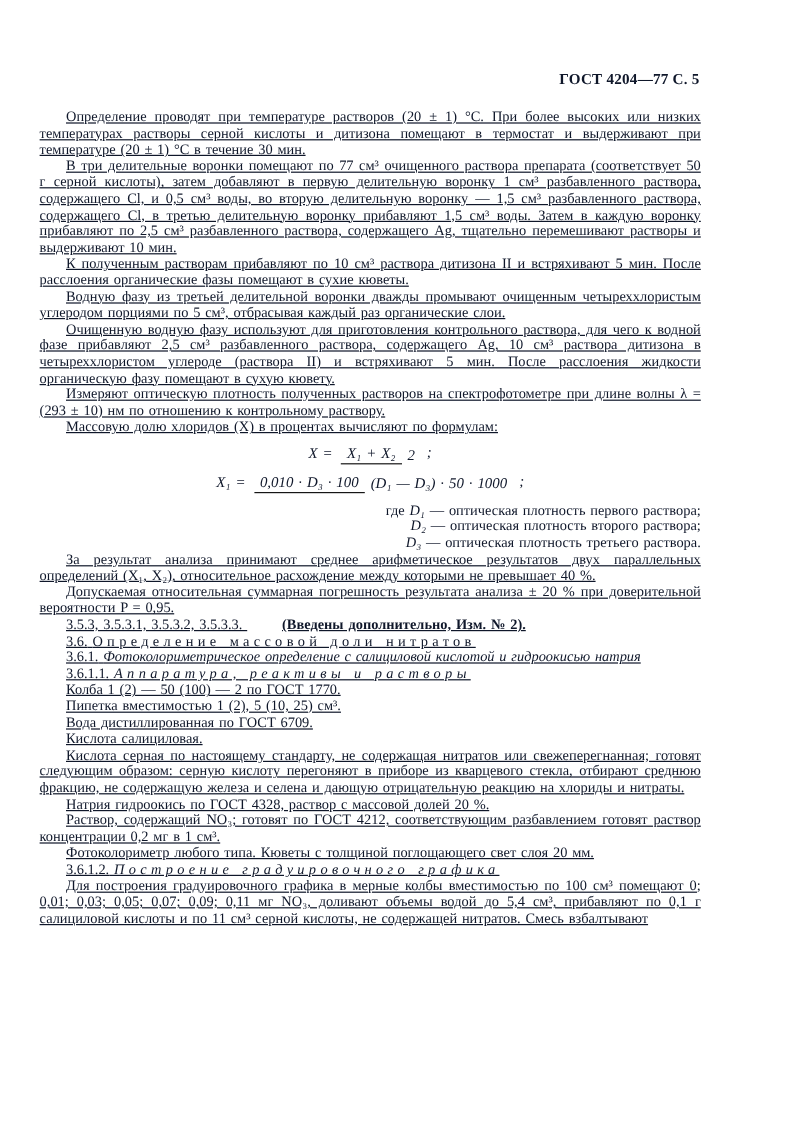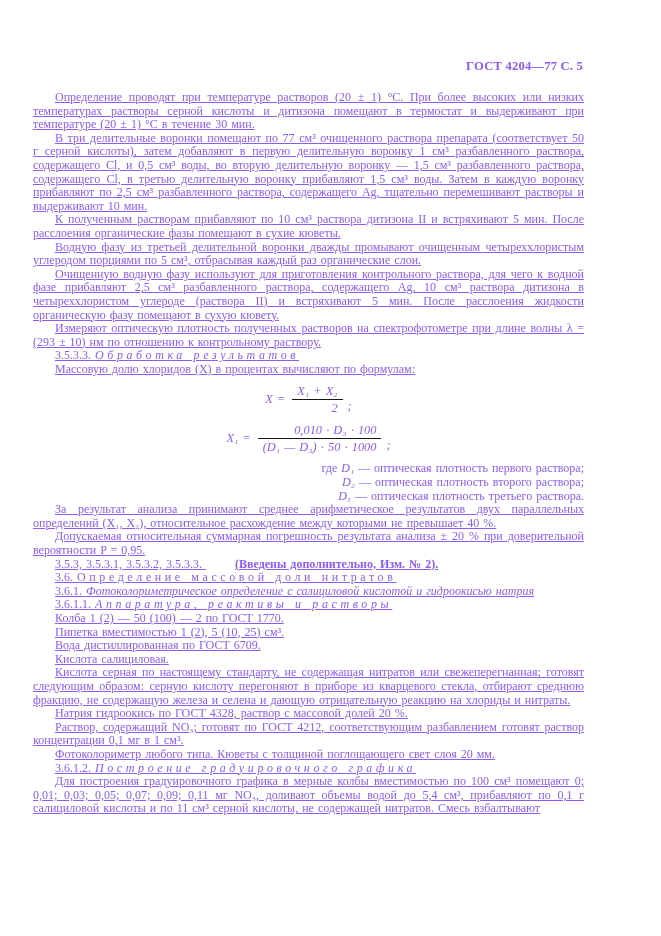--- a/index.html
+++ b/index.html
@@ -3,21 +3,21 @@
 <meta charset="utf-8">
 <style>
   * { box-sizing: border-box; }
   html, body { margin: 0; padding: 0; background: #ffffff; }
   .page {
     position: relative;
     width: 661px;
     height: 936px;
     background: #ffffff;
     font-family: "Liberation Serif", "DejaVu Serif", serif;
-    color: #8b5cf6;
+    color: #0f172a;
     overflow: hidden;
   }
   .header {
     position: absolute;
     top: 59px;
     right: 78px;
     font-weight: 700;
     font-size: 12.6px;
     letter-spacing: 0.2px;
     white-space: nowrap;
@@ -40,21 +40,21 @@
   .formula {
     display: flex;
     justify-content: center;
     align-items: center;
     font-style: italic;
     font-size: 12.4px;
     margin: 8px 0;
     text-indent: 0;
   }
   .formula .lhs { margin-right: 7px; white-space: nowrap; }
-  .frac { display: inline-flex; flex-direction: column; text-align: right; line-height: 14px; }
+  .frac { display: inline-flex; text-align: left; line-height: 14px; }
   .frac .num { padding: 0 5px 1px 5px; border-bottom: 1px solid #161616; }
   .frac .den { padding: 1px 5px 0 5px; }
   .formula .tail { margin-left: 5px; align-self: flex-end; padding-bottom: 2px; }
   
   .def-line { margin: 0; text-indent: 0; text-align: right; }
   .def-line.def-indent { padding-left: 35px; }
 </style>
 </head>
 <body>
 
@@ -64,24 +64,20 @@
 
   <div class="doc-body">
 
     <p class="para">Определение проводят при температуре растворов (20 ± 1) °С. При более высоких или низких температурах растворы серной кислоты и дитизона помещают в термостат и выдерживают при температуре (20 ± 1) °С в течение 30 мин.</p>
     <p class="para">В три делительные воронки помещают по 77 см³ очищенного раствора препарата (соответствует 50 г серной кислоты), затем добавляют в первую делительную воронку 1 см³ разбавленного раствора, содержащего Cl, и 0,5 см³ воды, во вторую делительную воронку — 1,5 см³ разбавленного раствора, содержащего Cl, в третью делительную воронку прибавляют 1,5 см³ воды. Затем в каждую воронку прибавляют по 2,5 см³ разбавленного раствора, содержащего Ag, тщательно перемешивают растворы и выдерживают 10 мин.</p>
     <p class="para">К полученным растворам прибавляют по 10 см³ раствора дитизона II и встряхивают 5 мин. После расслоения органические фазы помещают в сухие кюветы.</p>
     <p class="para">Водную фазу из третьей делительной воронки дважды промывают очищенным четыреххлористым углеродом порциями по 5 см³, отбрасывая каждый раз органические слои.</p>
     <p class="para">Очищенную водную фазу используют для приготовления контрольного раствора, для чего к водной фазе прибавляют 2,5 см³ разбавленного раствора, содержащего Ag, 10 см³ раствора дитизона в четыреххлористом углероде (раствора II) и встряхивают 5 мин. После расслоения жидкости органическую фазу помещают в сухую кювету.</p>
     <p class="para">Измеряют оптическую плотность полученных растворов на спектрофотометре при длине волны λ = (293 ± 10) нм по отношению к контрольному раствору.</p>
 
-    <p class="para">
-      <span>3.5.3.3.</span>
-      <span class="it sp">Обработка результатов</span>
-    </p>
 
     <p class="para">Массовую долю хлоридов (X) в процентах вычисляют по формулам:</p>
 
     <div class="formula">
       <span class="lhs">X =</span>
       <span class="frac">
         <span class="num">X₁ + X₂</span>
         <span class="den">2</span>
       </span>
       <span class="tail">;</span>
@@ -130,21 +126,21 @@
       <span>3.6.1.1.</span>
       <span class="it sp">Аппаратура, реактивы и растворы</span>
     </p>
 
     <p class="para">Колба 1 (2) — 50 (100) — 2 по ГОСТ 1770.</p>
     <p class="para">Пипетка вместимостью 1 (2), 5 (10, 25) см³.</p>
     <p class="para">Вода дистиллированная по ГОСТ 6709.</p>
     <p class="para">Кислота салициловая.</p>
     <p class="para">Кислота серная по настоящему стандарту, не содержащая нитратов или свежеперегнанная; готовят следующим образом: серную кислоту перегоняют в приборе из кварцевого стекла, отбирают среднюю фракцию, не содержащую железа и селена и дающую отрицательную реакцию на хлориды и нитраты.</p>
     <p class="para">Натрия гидроокись по ГОСТ 4328, раствор с массовой долей 20 %.</p>
-    <p class="para">Раствор, содержащий NO₃; готовят по ГОСТ 4212, соответствующим разбавлением готовят раствор концентрации 0,1 мг в 1 см³.</p>
+    <p class="para">Раствор, содержащий NO₃; готовят по ГОСТ 4212, соответствующим разбавлением готовят раствор концентрации 0,2 мг в 1 см³.</p>
     <p class="para">Фотоколориметр любого типа. Кюветы с толщиной поглощающего свет слоя 20 мм.</p>
 
     <p class="para">
       <span>3.6.1.2.</span>
       <span class="it sp">Построение градуировочного графика</span>
     </p>
 
     <p class="para">Для построения градуировочного графика в мерные колбы вместимостью по 100 см³ помещают 0; 0,01; 0,03; 0,05; 0,07; 0,09; 0,11 мг NO₃, доливают объемы водой до 5,4 см³, прибавляют по 0,1 г салициловой кислоты и по 11 см³ серной кислоты, не содержащей нитратов. Смесь взбалтывают</p>
 
   </div>

